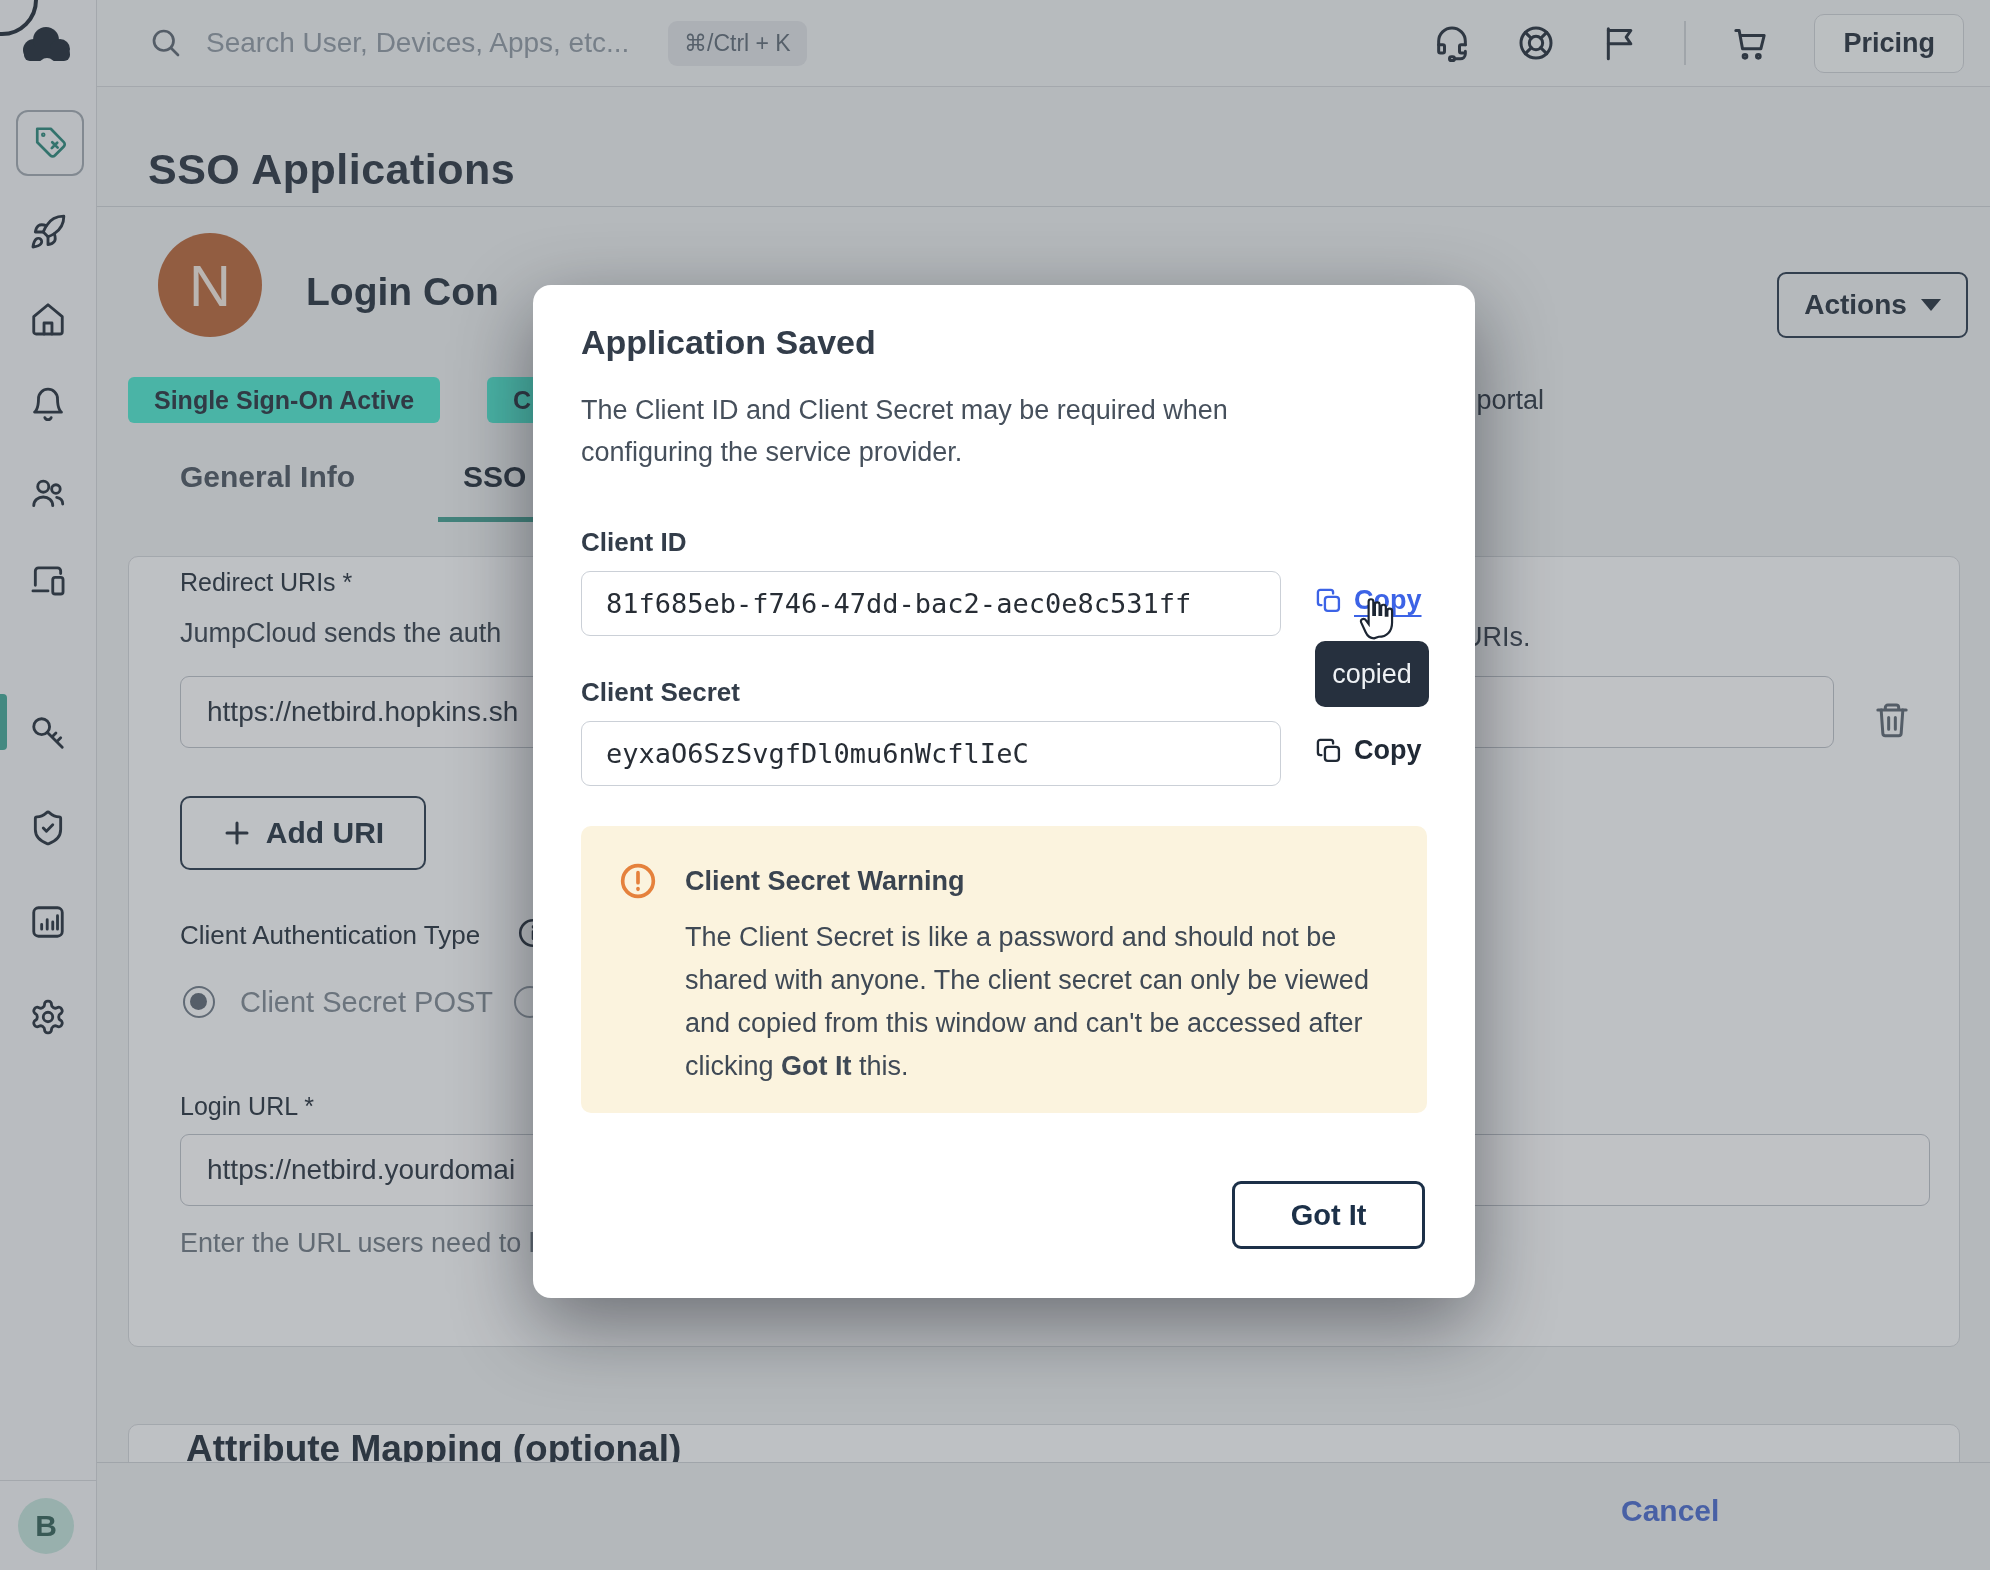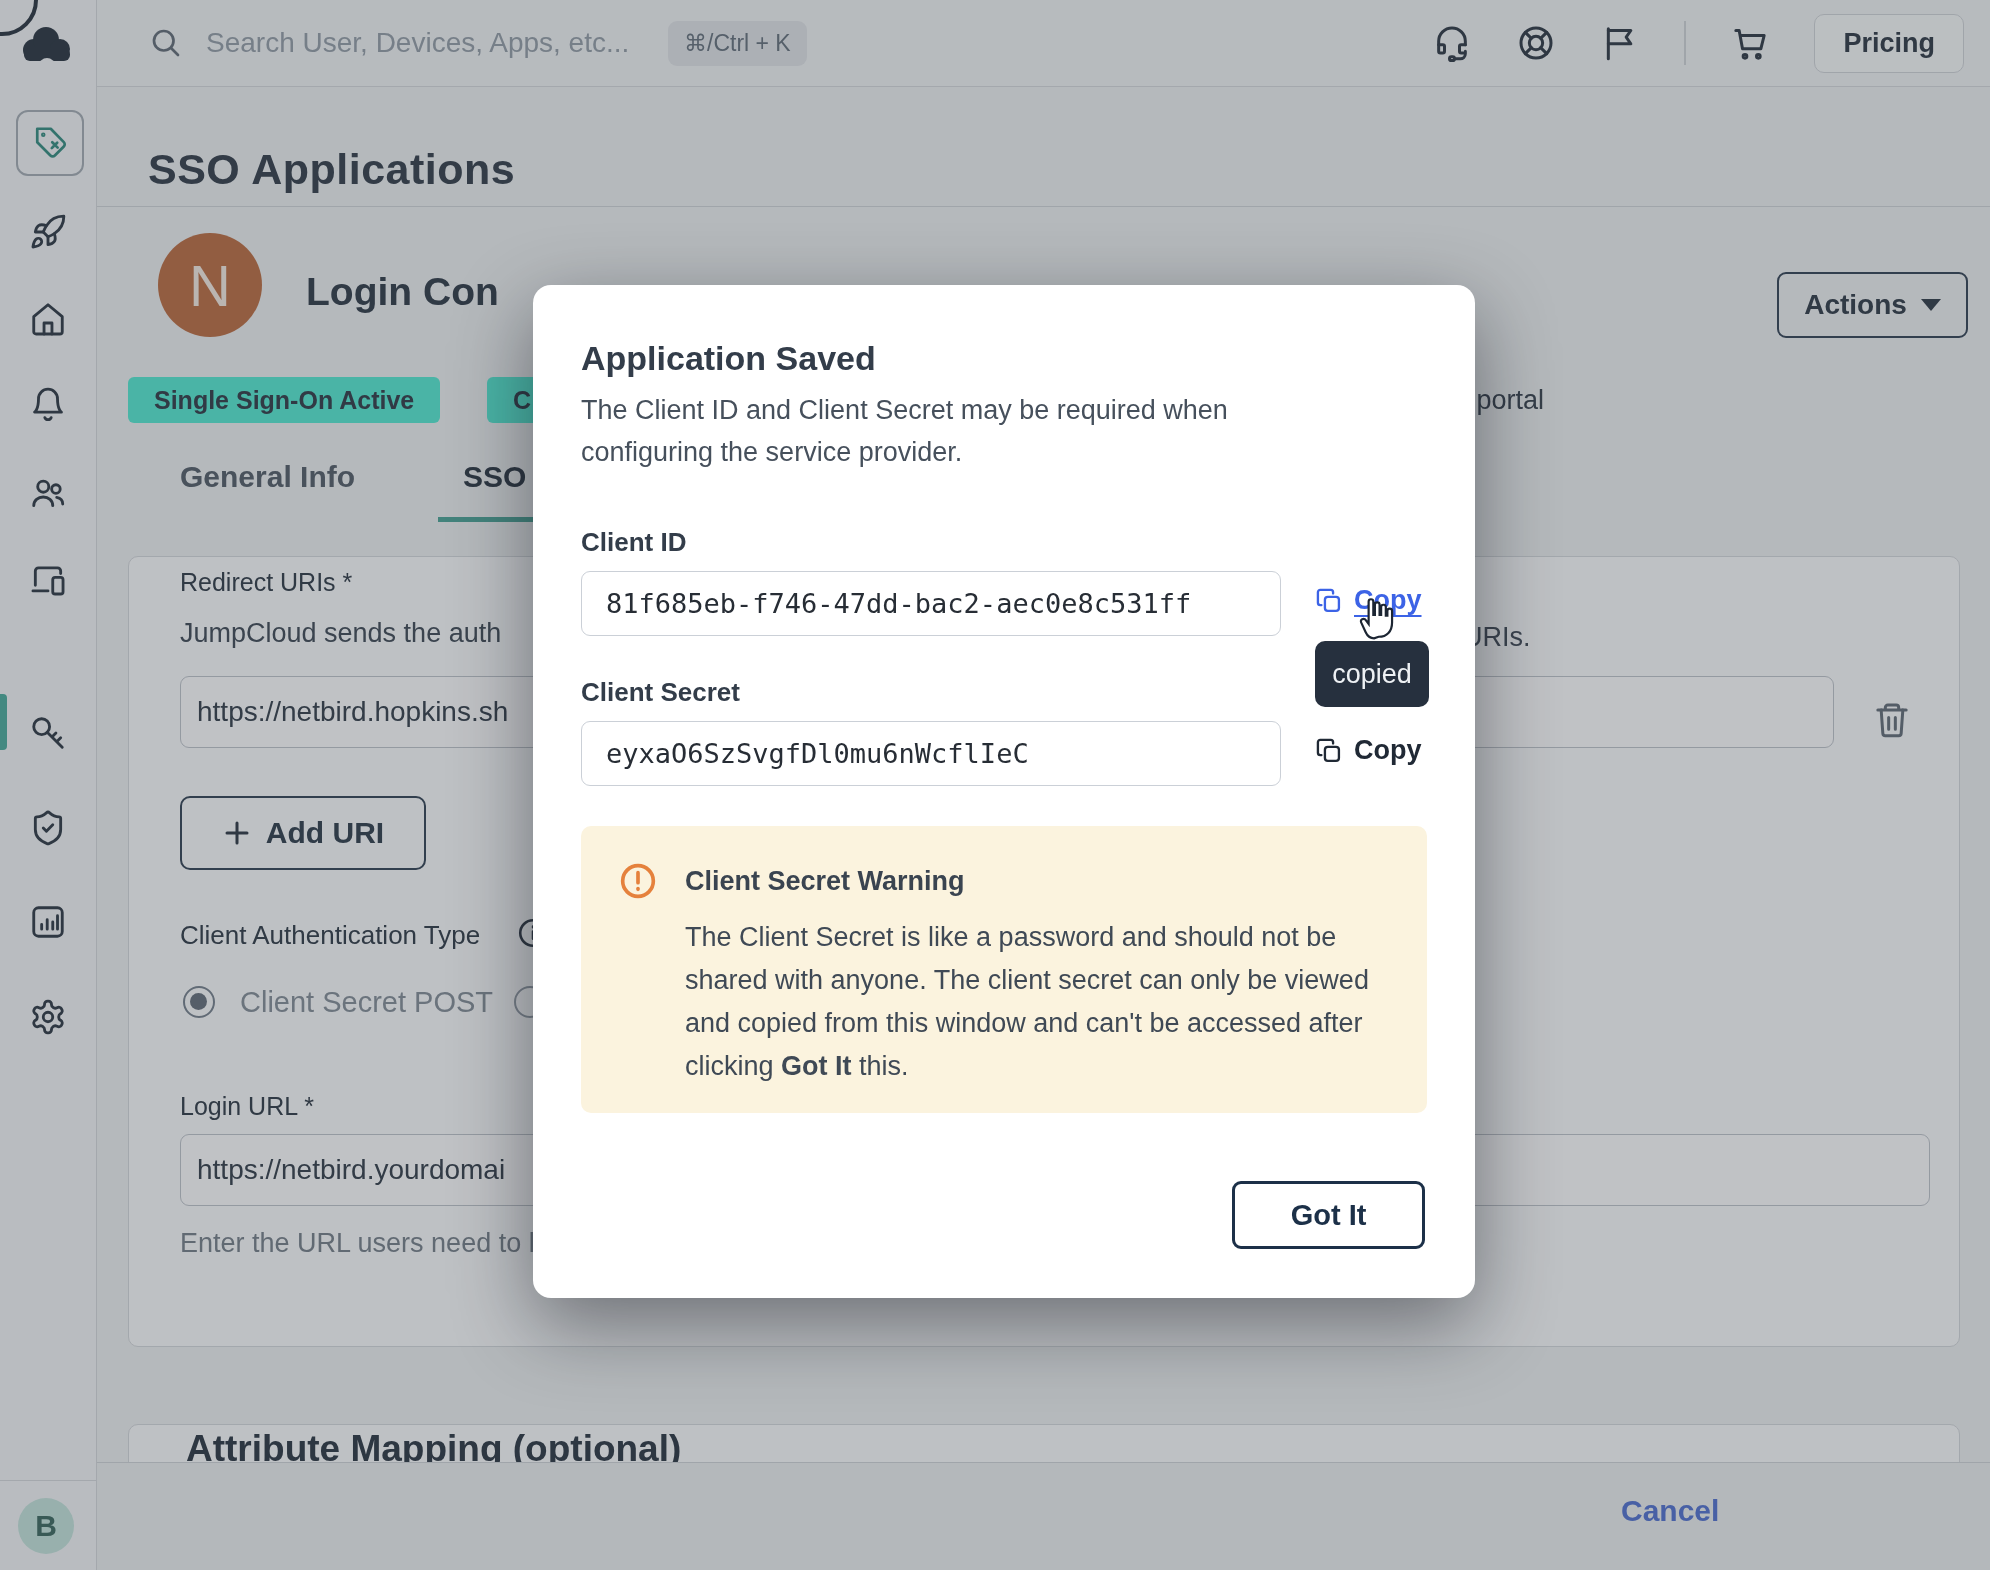--- a/index.html
+++ b/index.html
@@ -54,39 +54,39 @@
   .tab-sso{left:463px;font-weight:800;color:#37414d;text-align:center;}
   .tab-underline{position:absolute;left:438px;top:517px;width:212px;height:5px;background:#54a89b;}
 
   .card{position:absolute;background:#fafbfc;border:1px solid #d6d9dd;border-radius:10px;}
   .card1{left:128px;top:556px;width:1830px;height:789px;}
   .card2{left:128px;top:1424px;width:1830px;height:146px;}
 
   .f-label{position:absolute;font-size:25px;font-weight:400;color:#3b4551;white-space:nowrap;}
   .f-help{position:absolute;font-size:27px;color:#49535f;white-space:nowrap;}
   .f-input{position:absolute;background:#fdfdfe;border:1.5px solid #c2c7ce;border-radius:9px;
-    font-size:28px;color:#3e4854;padding:0 16px;font-family:"Liberation Sans",sans-serif;outline:none;box-sizing:border-box;}
+    font-size:28px;color:#3e4854;padding:0 26px;font-family:"Liberation Sans",sans-serif;outline:none;box-sizing:border-box;}
   .add-uri{position:absolute;left:180px;top:796px;width:246px;height:74px;border:2.5px solid #3d4c5d;border-radius:10px;
     background:transparent;display:flex;align-items:center;justify-content:center;gap:14px;
     font-size:30px;font-weight:700;color:#3b4856;cursor:pointer;}
   .radio{position:absolute;width:32px;height:32px;border-radius:50%;border:2.5px solid #7d8793;box-sizing:border-box;cursor:pointer;}
   .radio .dot{position:absolute;left:5px;top:5px;width:17px;height:17px;border-radius:50%;background:#6d7682;}
   .radio-label{position:absolute;font-size:29px;color:#8a939d;white-space:nowrap;}
   .attr-title{position:absolute;left:186px;top:1428px;font-size:37px;font-weight:800;color:#37414d;white-space:nowrap;}
 
   .bottombar{position:absolute;left:96px;top:1462px;width:1894px;height:108px;background:#edeff1;border-top:1px solid #d2d5d9;}
   .cancel-link{position:absolute;left:1621px;top:1494px;font-size:30px;font-weight:600;color:#5b79d3;cursor:pointer;}
   .save-btn{position:absolute;left:1784px;top:1479px;width:194px;height:70px;background:#7cc5b6;border:none;
     border-radius:9px;font-size:30px;font-weight:700;color:#39434e;cursor:pointer;font-family:"Liberation Sans",sans-serif;}
 
   
   .overlay{position:absolute;inset:0;background:rgba(21,26,34,0.26);z-index:30;}
   .modal{position:absolute;left:533px;top:285px;width:942px;height:1013px;background:#ffffff;
     border-radius:18px;box-shadow:0 26px 80px rgba(8,12,20,.45);z-index:40;}
-  .m-title{position:absolute;left:48px;top:54px;font-size:34px;font-weight:800;color:#333d4a;}
+  .m-title{position:absolute;left:48px;top:38px;font-size:34px;font-weight:800;color:#333d4a;}
   .m-desc{position:absolute;left:48px;top:104px;width:675px;font-size:27px;line-height:42px;color:#46505c;}
   .m-label{position:absolute;font-size:26px;font-weight:700;color:#333d4a;}
   .m-input{position:absolute;left:48px;width:700px;height:65px;border:1.5px solid #cbd0d7;border-radius:9px;
     background:#fff;font-family:"DejaVu Sans Mono",monospace;font-size:27px;color:#272d35;
     padding:0 24px;box-sizing:border-box;outline:none;}
   .copy-btn{position:absolute;left:782px;display:flex;align-items:center;gap:11px;font-size:27px;font-weight:700;cursor:pointer;}
   .copy-blue{color:#3c63e6;text-decoration:underline;text-underline-offset:6px;}
   .copy-dark{color:#202935;}
   .tooltip{position:absolute;left:782px;top:356px;width:114px;height:66px;background:#26303e;border-radius:10px;
     color:#eef1f4;font-size:27px;display:flex;align-items:center;justify-content:center;}

